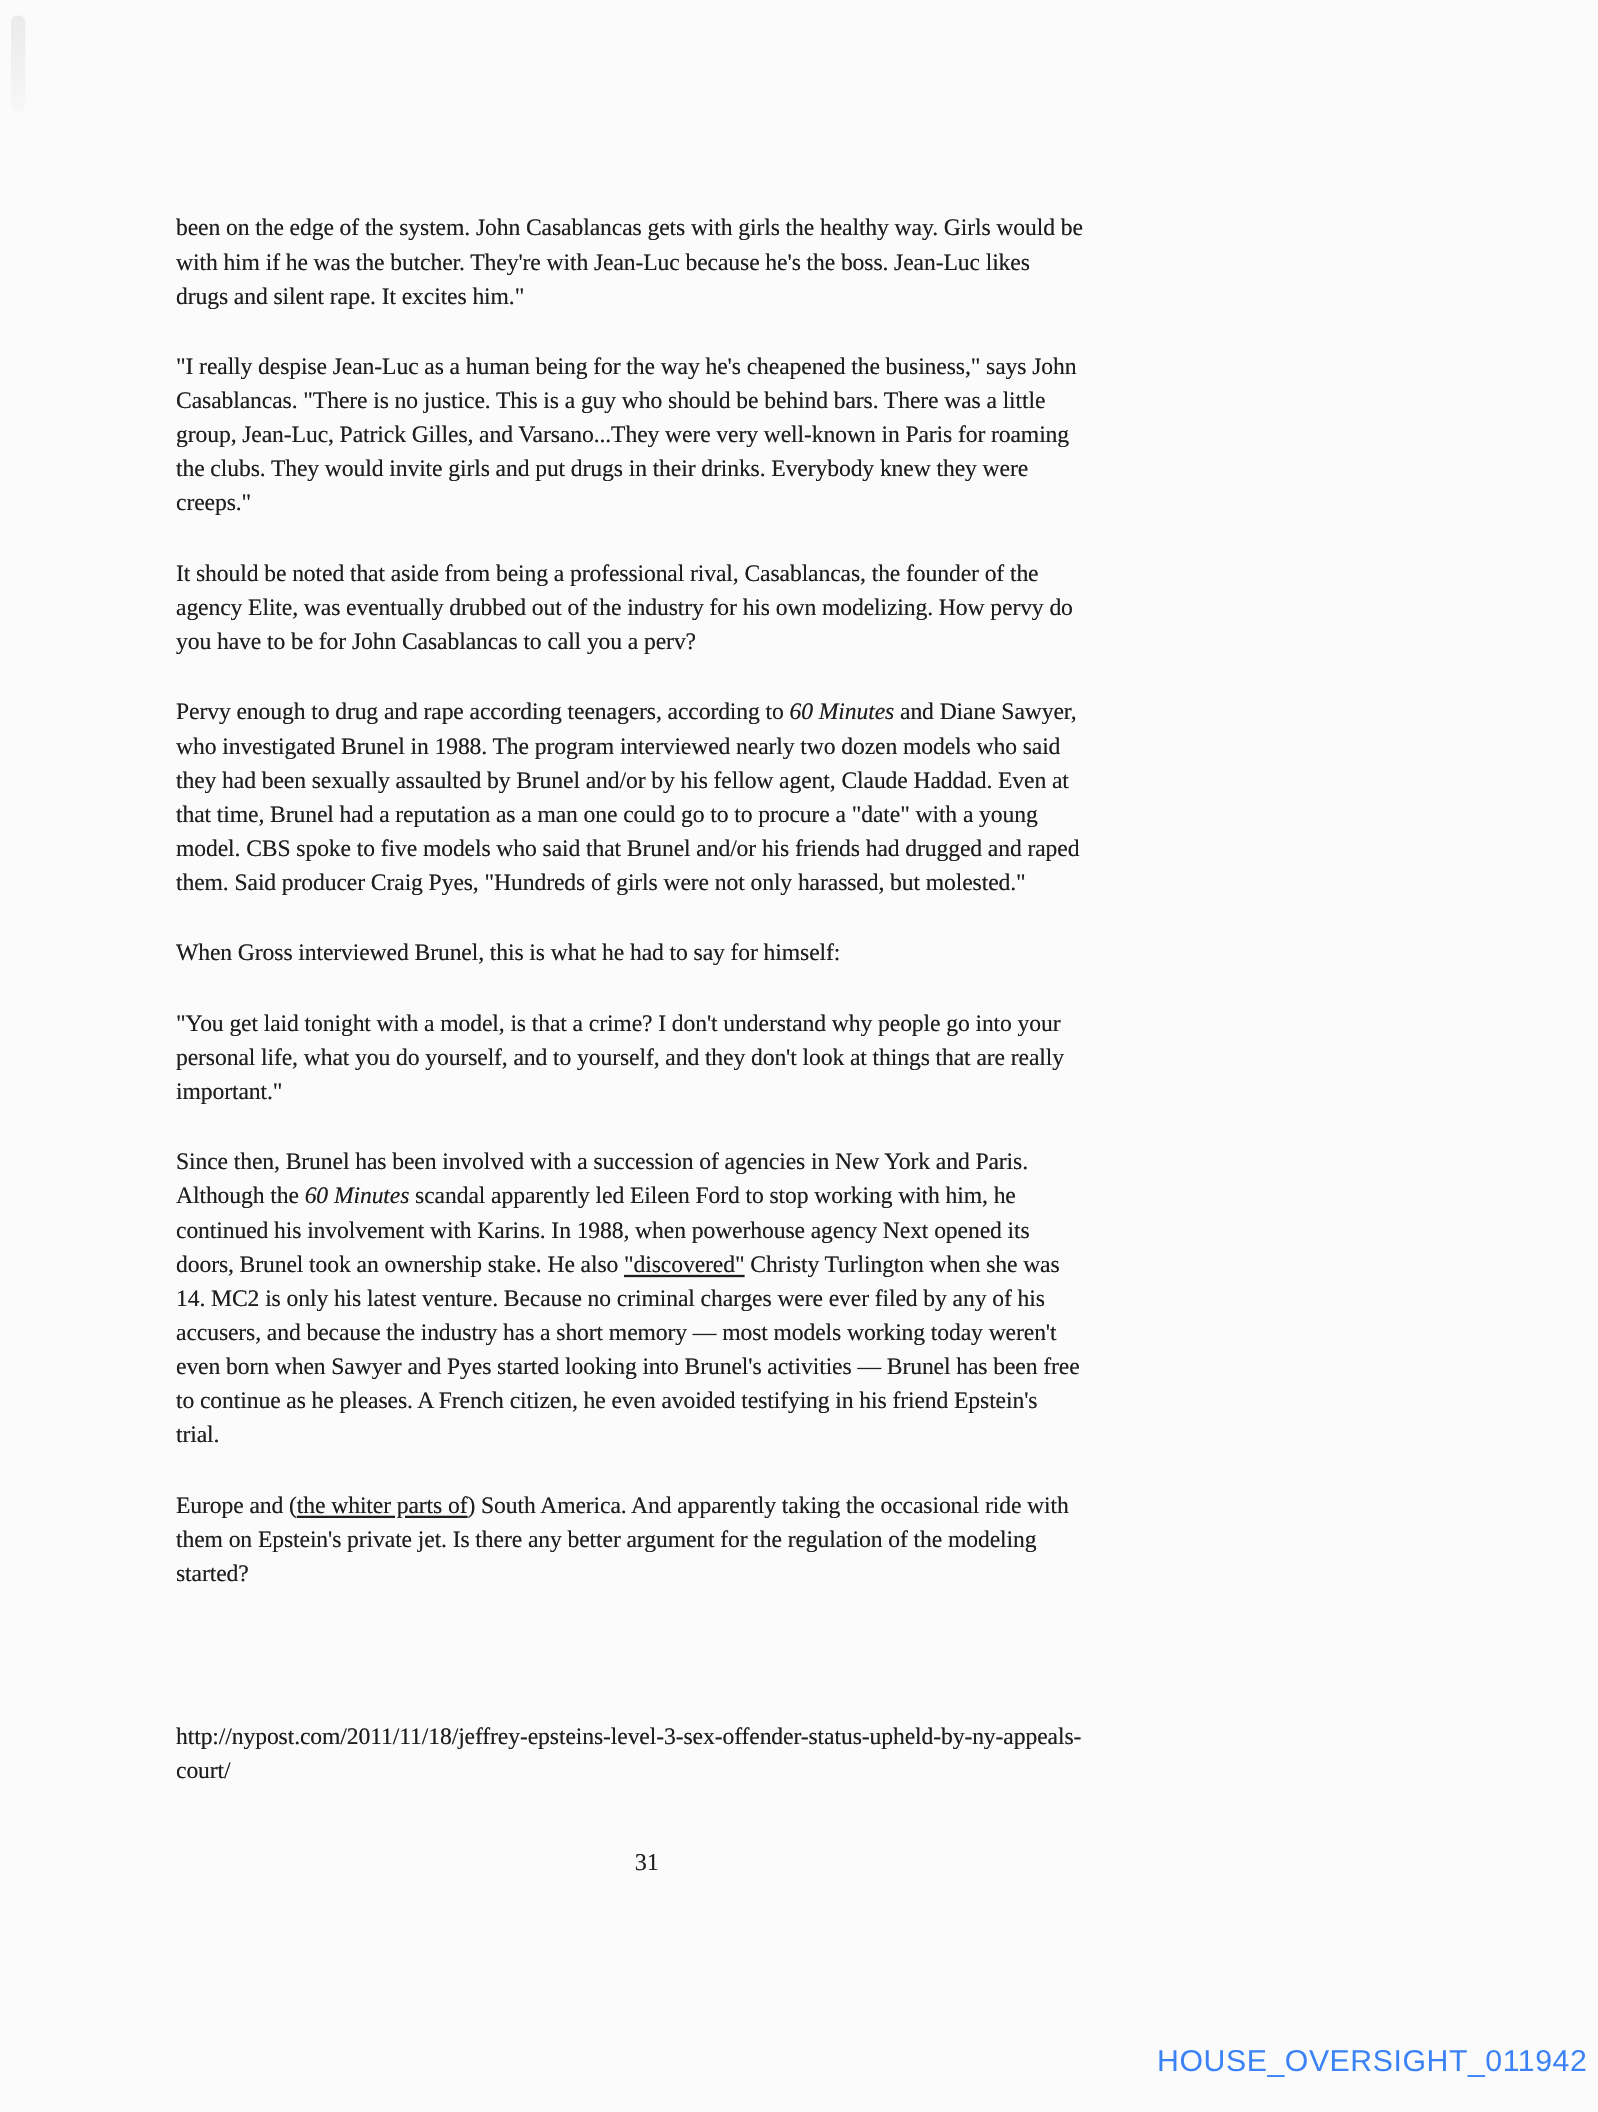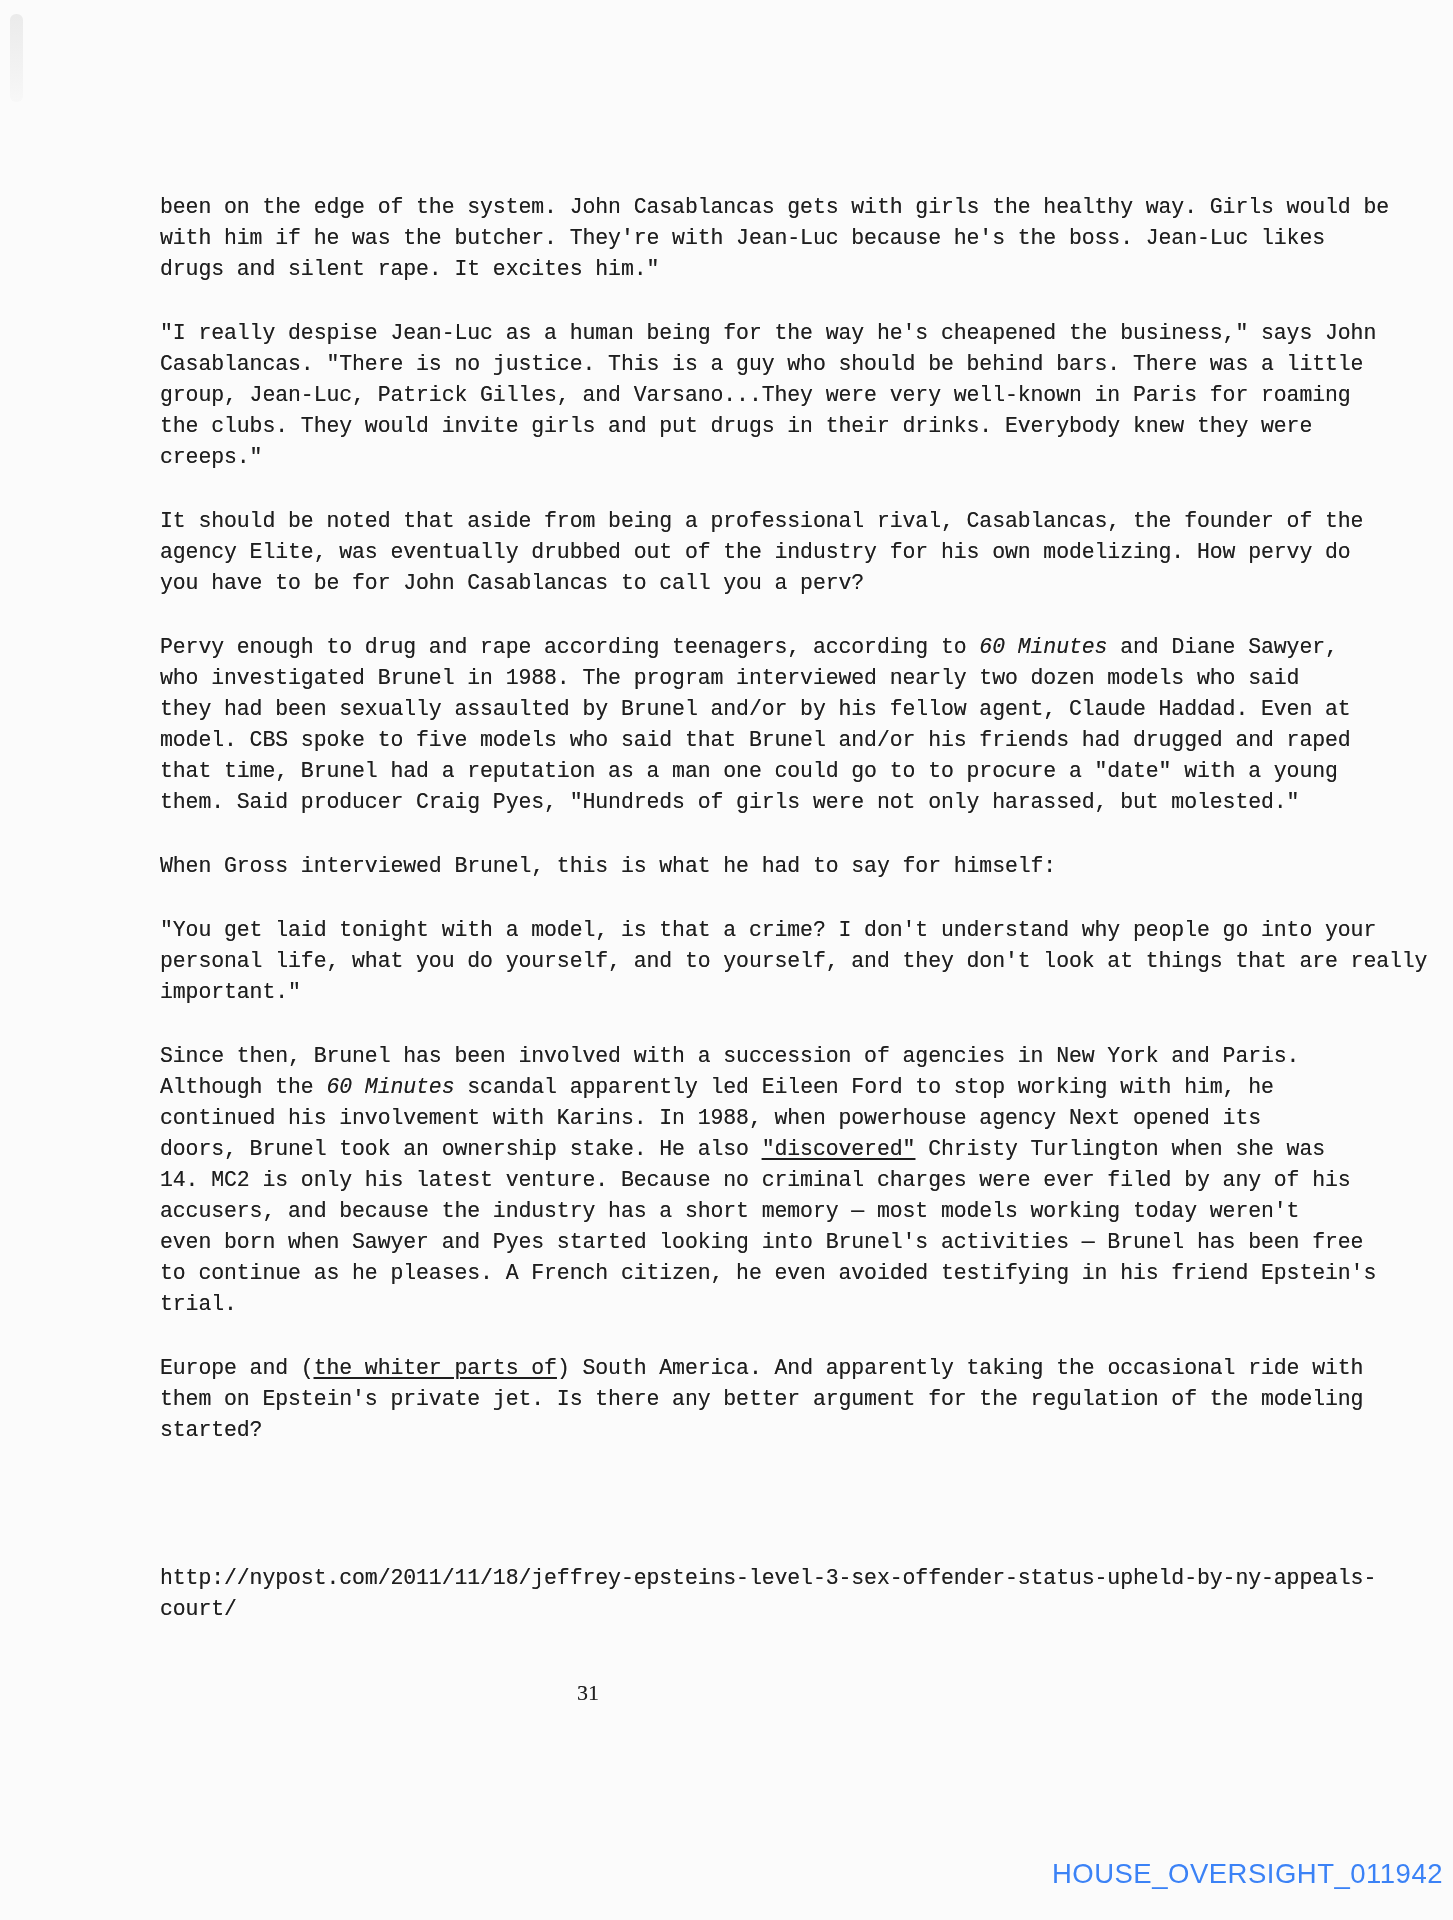--- a/index.html
+++ b/index.html
@@ -22,21 +22,20 @@
     opacity: 0.65;
   }
   .text-block {
     position: absolute;
     left: 160px; top: 192px;
     width: 884px;
     font-size: 21.5px;
     color: #1e1e1e;
     letter-spacing: -0.1px;
     text-shadow: 0 0 0.5px rgba(10,10,10,0.55);
-    font-family: Liberation Mono, monospace;
   }
   .paragraph { margin: 0 0 33px 0; }
   .paragraph.extra-gap { margin-top: 117px; }
   .line {
     height: 31px;
     line-height: 31px;
     white-space: nowrap;
   }
   .italic { font-style: italic; }
   .underline { text-decoration: underline; text-underline-offset: 3px; }
@@ -78,22 +77,22 @@
       </div>
       <div class="paragraph">
         <div class="line"><span>It should be noted that aside from being a professional rival, Casablancas, the founder of the</span></div>
         <div class="line"><span>agency Elite, was eventually drubbed out of the industry for his own modelizing. How pervy do</span></div>
         <div class="line"><span>you have to be for John Casablancas to call you a perv?</span></div>
       </div>
       <div class="paragraph">
         <div class="line"><span>Pervy enough to drug and rape according teenagers, according to </span><span class="italic">60 Minutes</span><span> and Diane Sawyer,</span></div>
         <div class="line"><span>who investigated Brunel in 1988. The program interviewed nearly two dozen models who said</span></div>
         <div class="line"><span>they had been sexually assaulted by Brunel and/or by his fellow agent, Claude Haddad. Even at</span></div>
+        <div class="line"><span>that time, Brunel had a reputation as a man one could go to to procure a "date" with a young</span></div>
         <div class="line"><span>model. CBS spoke to five models who said that Brunel and/or his friends had drugged and raped</span></div>
-        <div class="line"><span>that time, Brunel had a reputation as a man one could go to to procure a "date" with a young</span></div>
         <div class="line"><span>them. Said producer Craig Pyes, "Hundreds of girls were not only harassed, but molested."</span></div>
       </div>
       <div class="paragraph">
         <div class="line"><span>When Gross interviewed Brunel, this is what he had to say for himself:</span></div>
       </div>
       <div class="paragraph">
         <div class="line"><span>"You get laid tonight with a model, is that a crime? I don't understand why people go into your</span></div>
         <div class="line"><span>personal life, what you do yourself, and to yourself, and they don't look at things that are really</span></div>
         <div class="line"><span>important."</span></div>
       </div>

